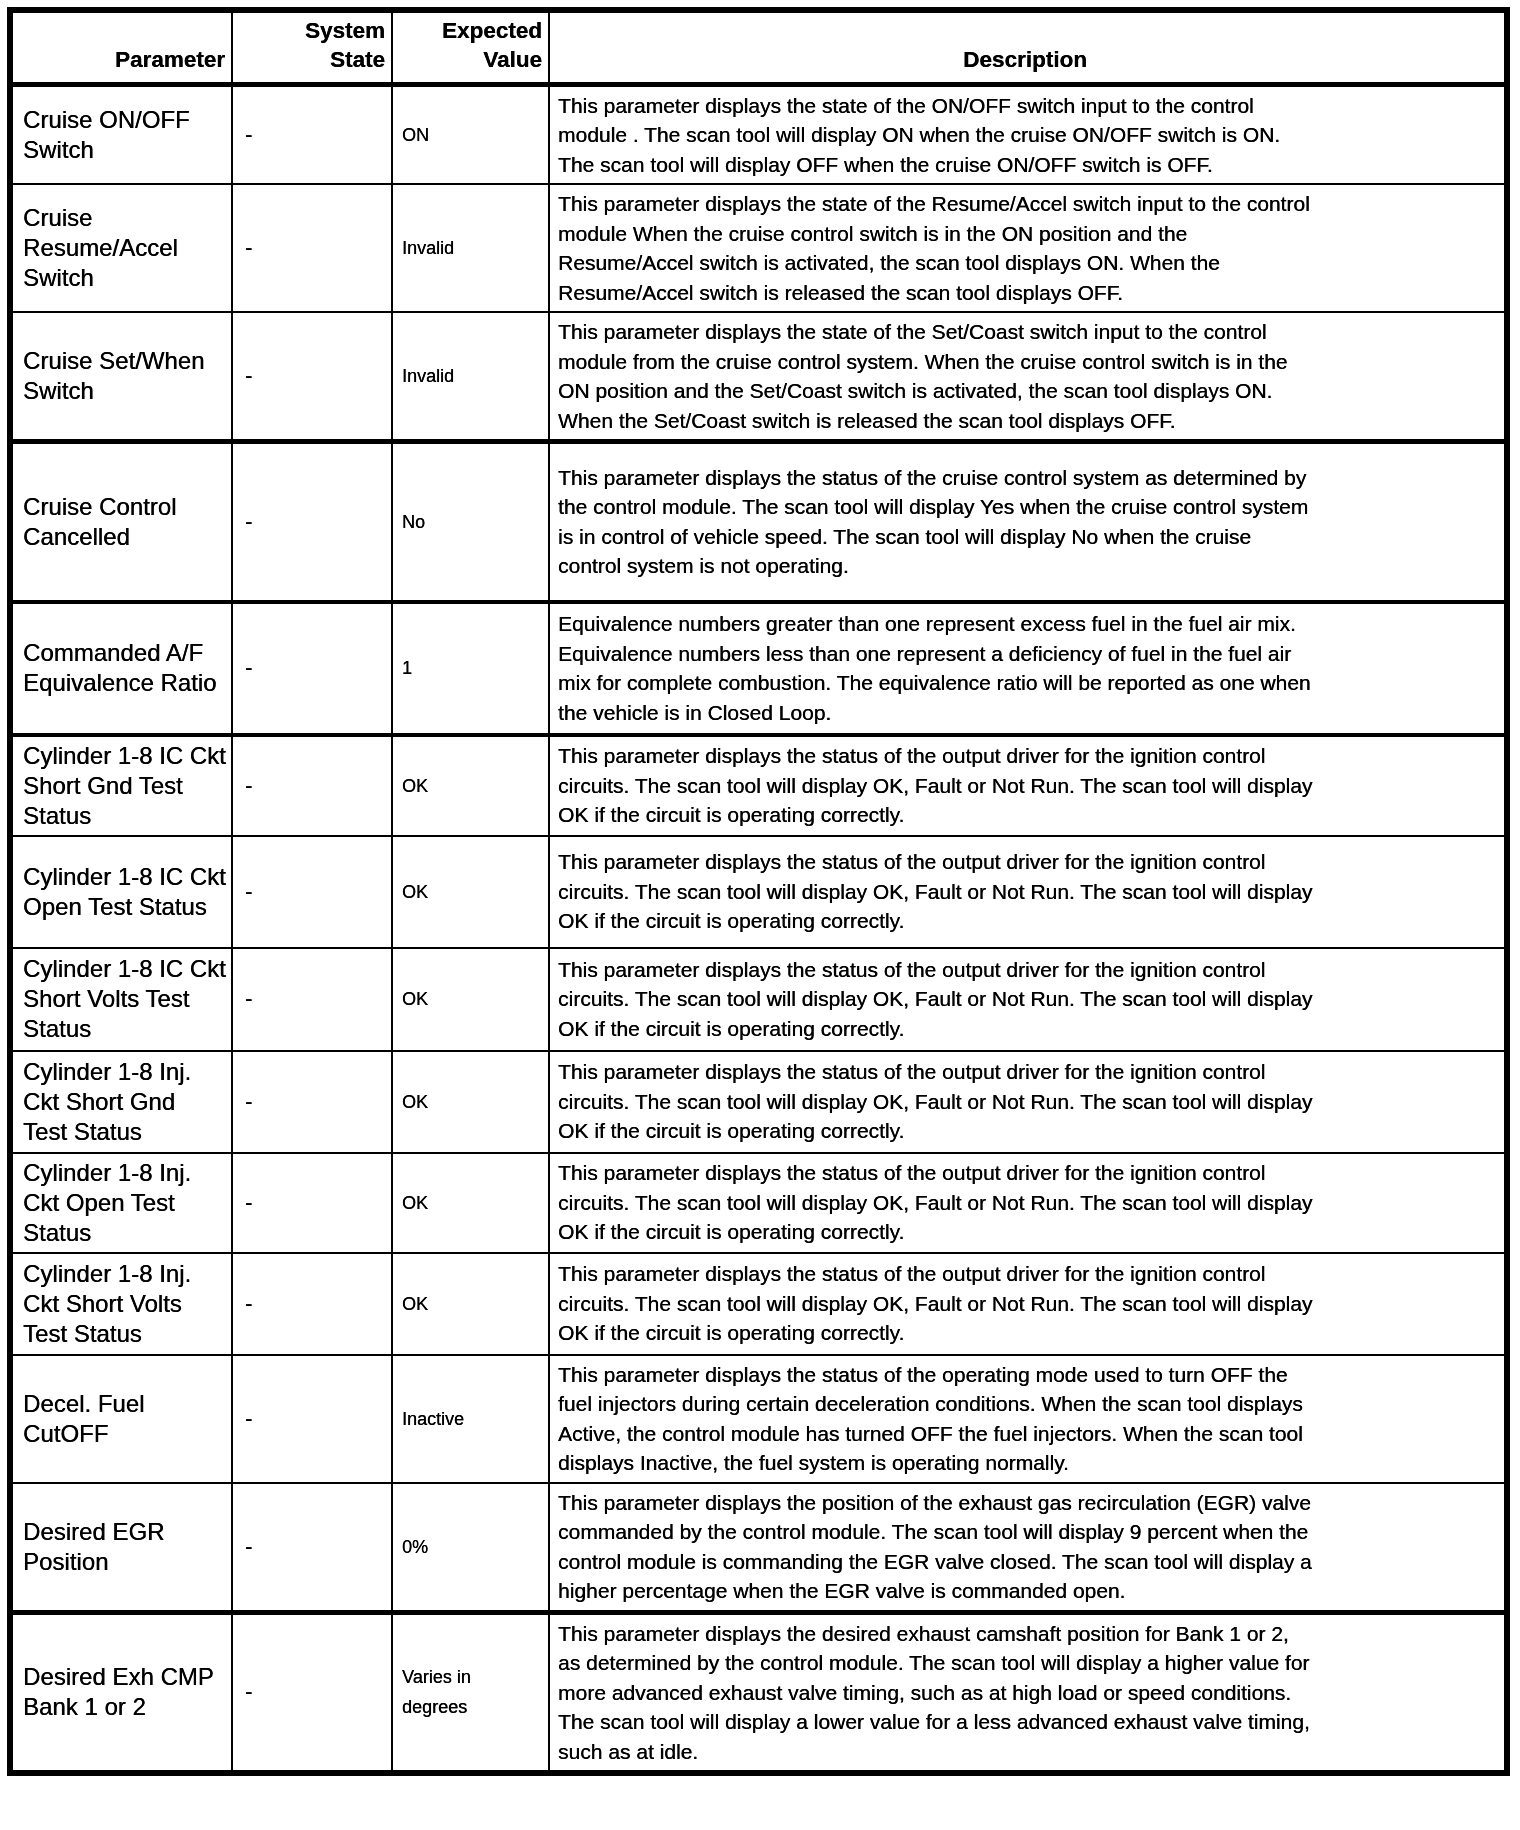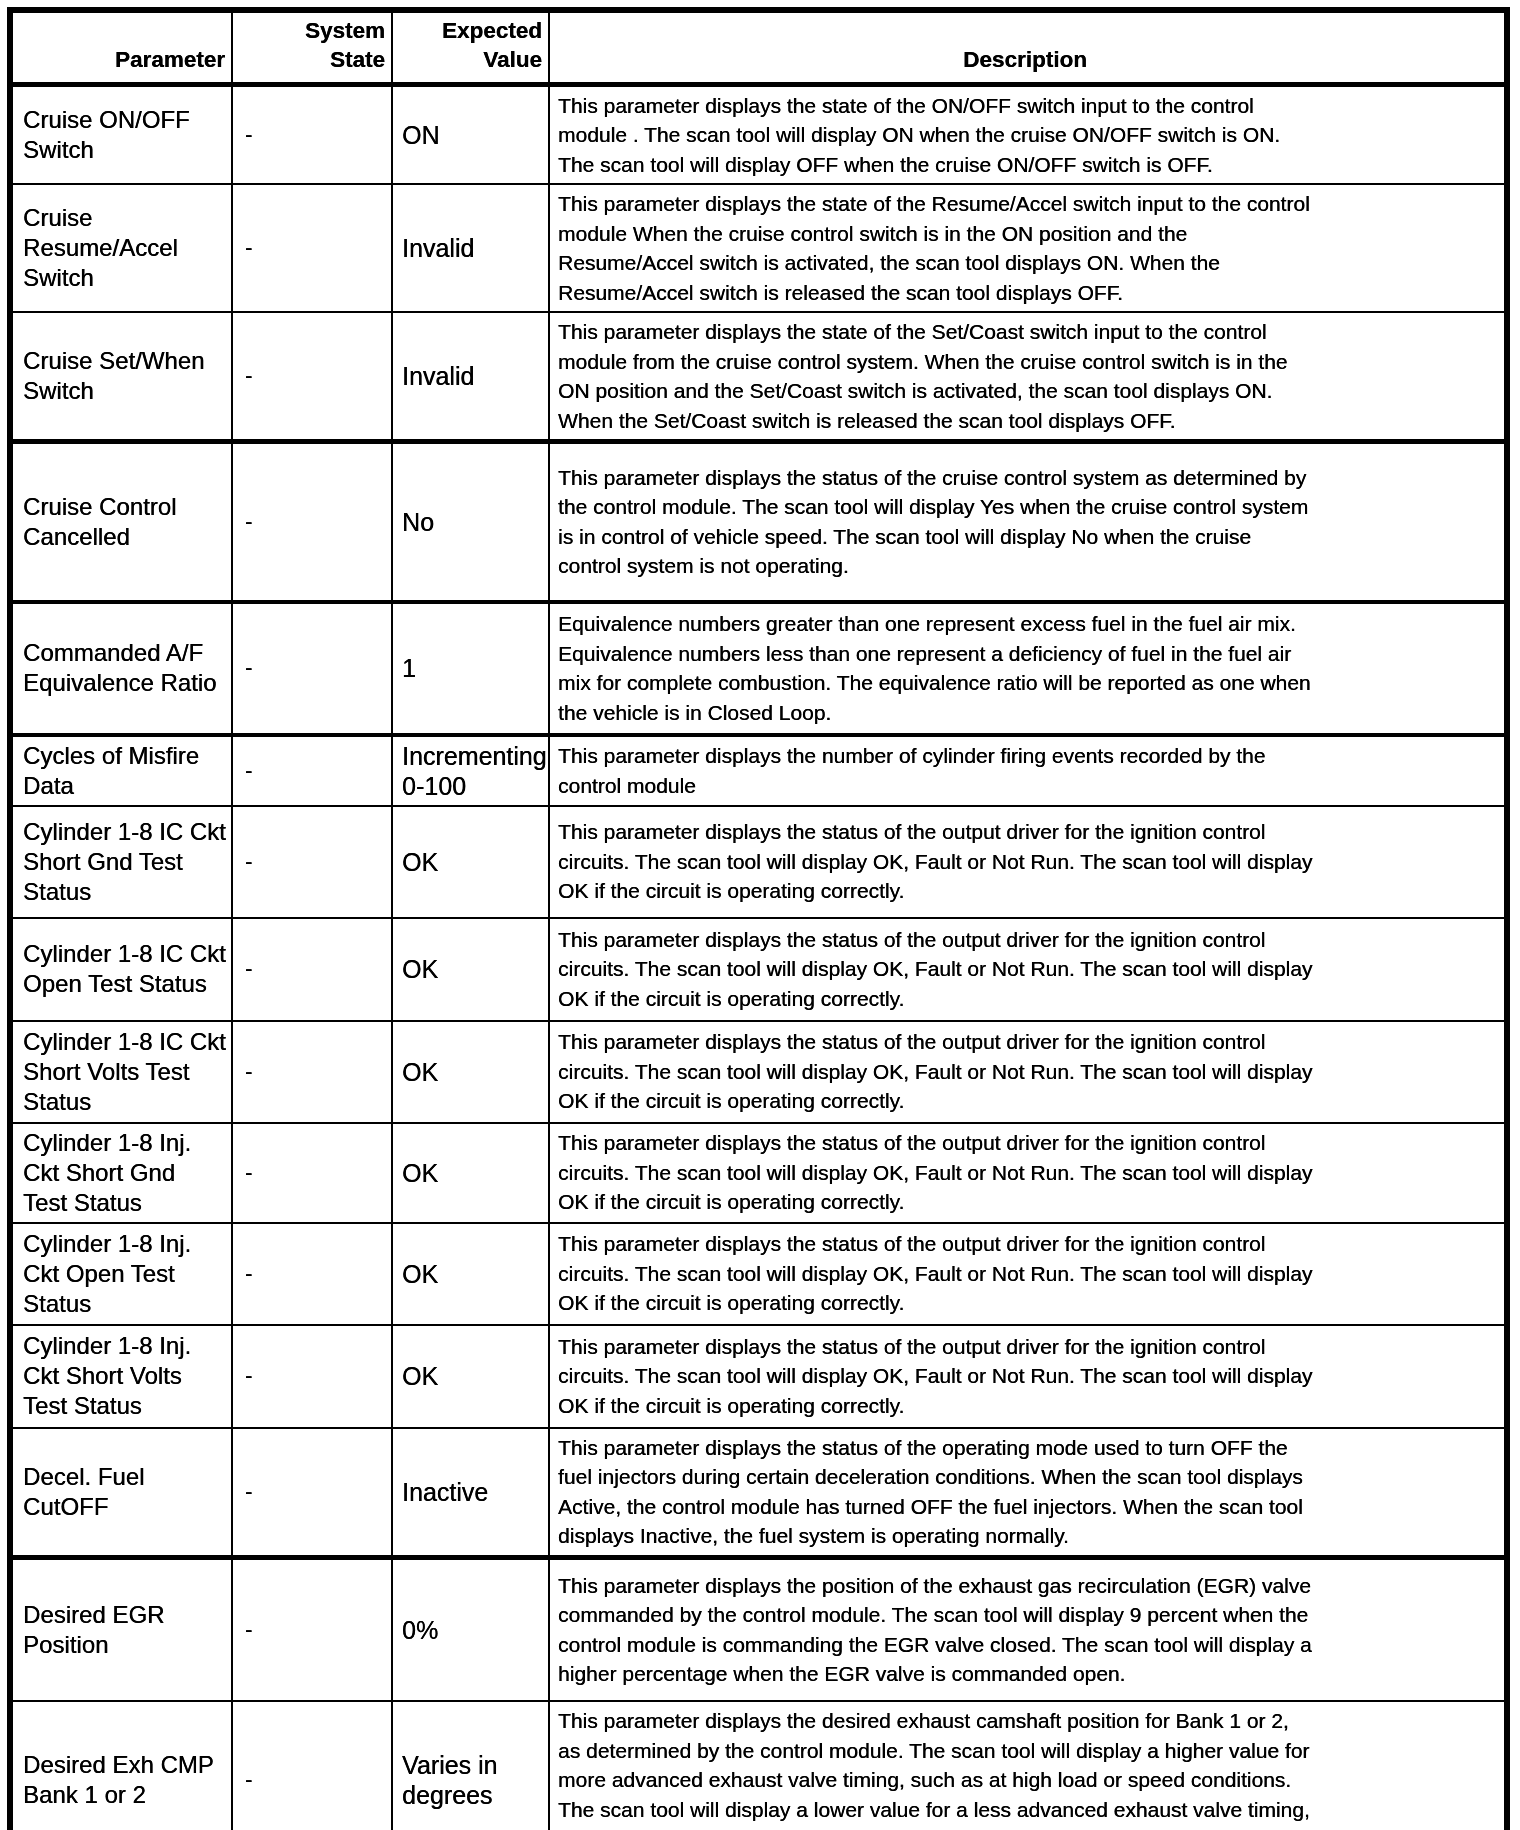--- a/index.html
+++ b/index.html
@@ -57,21 +57,21 @@
     font-size: 24px;
     line-height: 30px;
     padding: 4px 4px 4px 10px;
     white-space: pre-line;
   }
   td.state {
     font-size: 22px;
     padding: 4px 4px 4px 12px;
   }
   td.expected {
-    font-size: 25px;
+    font-size: 18px;
     line-height: 30px;
     padding: 4px 4px 4px 9px;
     white-space: pre-line;
     margin-left: 44px;
   }
   td.desc {
     font-size: 21px;
     line-height: 29.5px;
     padding: 4px 6px 4px 8px;
     white-space: pre-line;
@@ -165,29 +165,20 @@
     <td class="param">Commanded A/F
 Equivalence Ratio</td>
     <td class="state">-</td>
     <td class="expected">1</td>
     <td class="desc">Equivalence numbers greater than one represent excess fuel in the fuel air mix.
 Equivalence numbers less than one represent a deficiency of fuel in the fuel air
 mix for complete combustion. The equivalence ratio will be reported as one when
 the vehicle is in Closed Loop.</td>
   </tr>
         <tr>
-    <td class="param">Cycles of Misfire
-Data</td>
-    <td class="state">-</td>
-    <td class="expected">Incrementing
-0-100</td>
-    <td class="desc">This parameter displays the number of cylinder firing events recorded by the
-control module</td>
-  </tr>
-        <tr>
     <td class="param">Cylinder 1-8 IC Ckt
 Short Gnd Test
 Status</td>
     <td class="state">-</td>
     <td class="expected">OK</td>
     <td class="desc">This parameter displays the status of the output driver for the ignition control
 circuits. The scan tool will display OK, Fault or Not Run. The scan tool will display
 OK if the circuit is operating correctly.</td>
   </tr>
         <tr>

